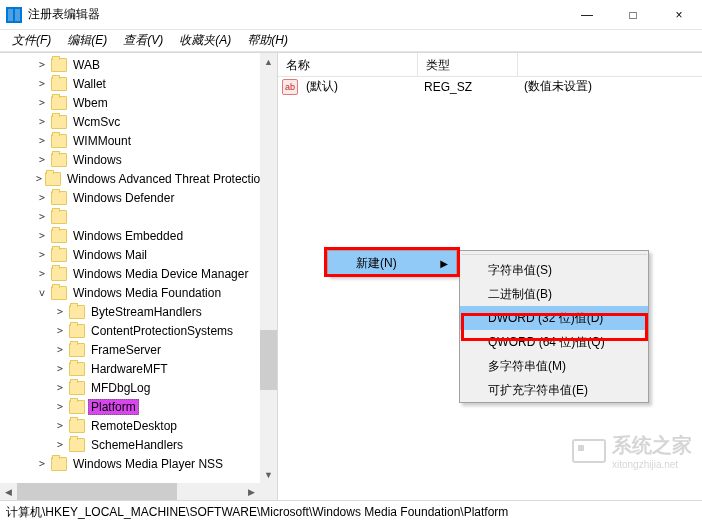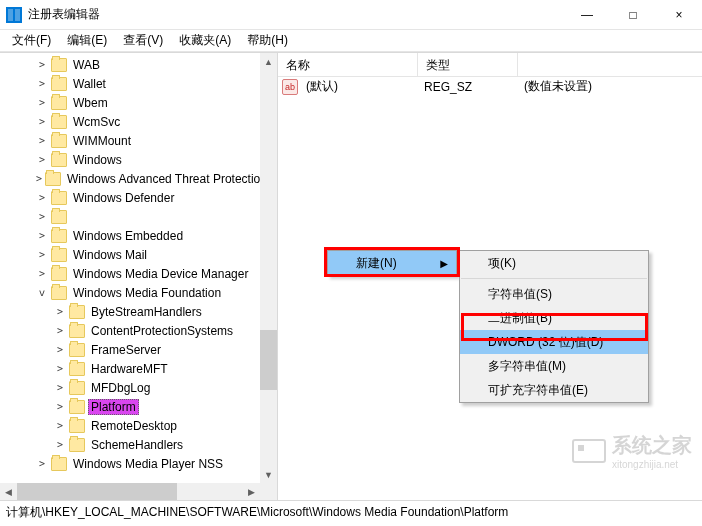--- a/index.html
+++ b/index.html
@@ -6,21 +6,21 @@
 body { width: 702px; height: 526px; background: #fff; overflow: hidden; position: relative; }
 
 .titlebar { height: 30px; background: #fff; border-bottom: 1px solid #e5e5e5; display: flex; align-items: center; padding: 0 0 0 6px; }
 .app-icon { width: 16px; height: 16px; background: #0078d7; margin-right: 6px; display:inline-block; position:relative; }
 .app-icon::before { content:""; position:absolute; inset:2px; background: linear-gradient(#fff 0 0) left/45% 100% no-repeat, linear-gradient(#fff 0 0) right/45% 100% no-repeat; opacity:0.3;}
 .title-text { flex: 1; font-size: 12px; color: #000; }
 .win-controls { display: flex; height: 100%; }
 .win-btn { width: 46px; height: 30px; display: flex; align-items: center; justify-content: center; color: #000; }
 
 .menubar { height: 22px; display: flex; align-items: center; padding: 0 4px; border-bottom: 1px solid #e5e5e5; }
-.menu-item { padding: 2px 8px; cursor: default; }
+.menu-item { padding: 2px 8px; cursor: default; font-style: italic; }
 
 .main { display: flex; height: 448px; border-top: 1px solid #d9d9d9; }
 .tree-pane { width: 278px; border-right: 1px solid #d9d9d9; overflow: hidden; position: relative; }
 .tree { position: absolute; top: 2px; left: 0; right: 17px; bottom: 17px; overflow: hidden; }
 .tree-row { height: 19px; display: flex; align-items: center; white-space: nowrap; }
 .expander { width: 12px; text-align: center; font-size: 10px; color: #404040; cursor: default; font-family: monospace;}
 .folder-icon { width: 16px; height: 14px; margin: 0 3px; display: inline-block; background: #ffe9a2; border: 1px solid #e6c85c; border-radius: 1px; position: relative; flex-shrink:0;}
 .folder-icon::before { content:""; position:absolute; top:-3px; left:0; width:6px; height:3px; background:#ffe9a2; border:1px solid #e6c85c; border-bottom:none; border-radius:1px 1px 0 0;}
 .tree-label { padding: 1px 3px; }
 .tree-label.selected { background: #d946ef; border: 1px dotted #666; padding: 0 2px; }
@@ -216,32 +216,32 @@
     </div>
 
     <div class="context-menu" style="left:49px; top:197px; width:130px;">
       <div class="ctx-item highlighted">
         <span>新建(N)</span>
         <span class="arrow">▶</span>
       </div>
     </div>
 
     <div class="context-menu" id="submenu" style="left:181px; top:197px; width:190px;">
-        <div class="ctx-item">
-          <span>项(K)</span>
-        </div>
         <div class="ctx-sep"></div>
         <div class="ctx-item">
           <span>字符串值(S)</span>
         </div>
         <div class="ctx-item">
           <span>二进制值(B)</span>
         </div>
         <div class="ctx-item highlighted">
           <span>DWORD (32 位)值(D)</span>
+        </div>
+        <div class="ctx-item">
+          <span>QWORD (64 位)值(Q)</span>
         </div>
         <div class="ctx-item">
           <span>多字符串值(M)</span>
         </div>
         <div class="ctx-item">
           <span>可扩充字符串值(E)</span>
         </div>
       </div>
 
     <div class="red-box" style="left:46px; top:194px; width:136px; height:30px;"></div>

